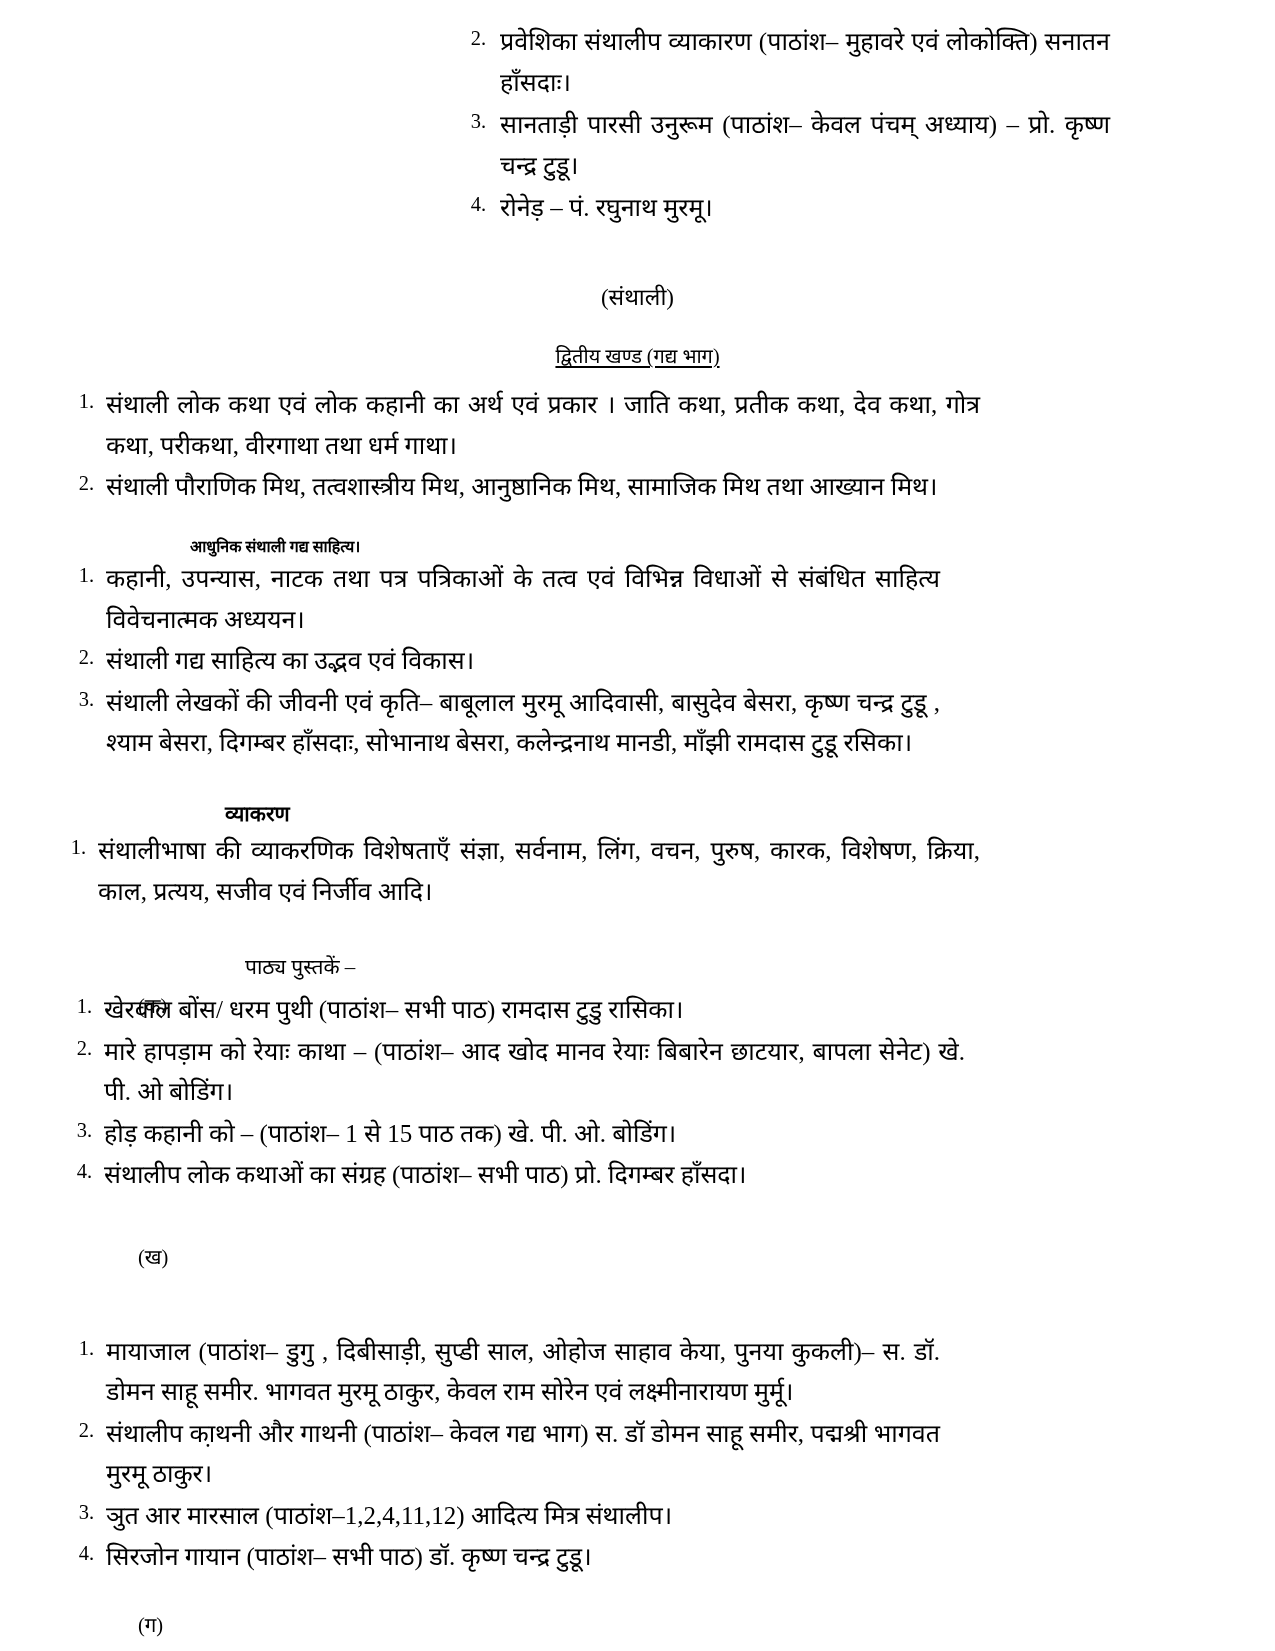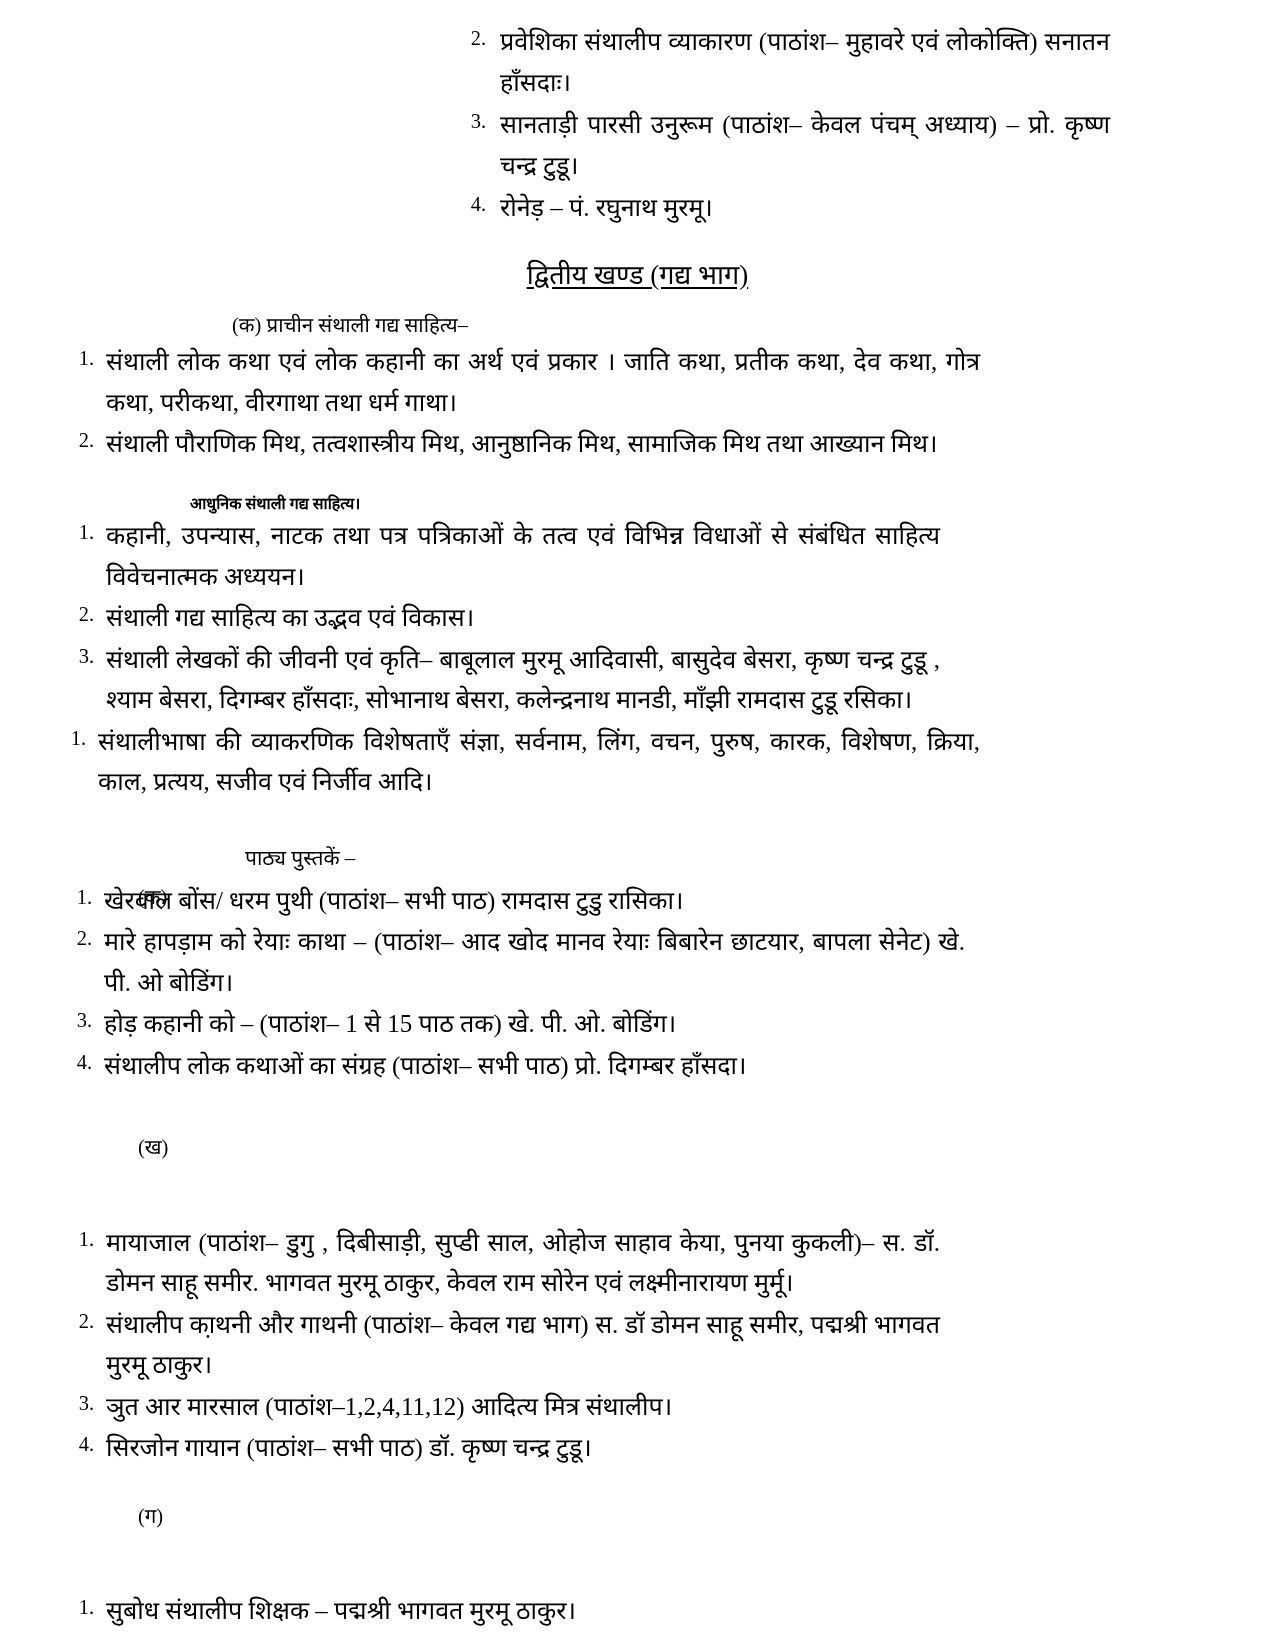--- a/index.html
+++ b/index.html
@@ -53,21 +53,21 @@
 
   
   .center-head {
     text-align: center;
     font-size: 23px;
     margin: 52px 0 0 0;
     line-height: 1.5;
   }
   .center-sub {
     text-align: center;
-    font-size: 27px;
+    font-size: 20px;
     margin: 26px 0 0 0;
     line-height: 1.5;
   }
   .center-sub .u {
     text-decoration: underline;
     text-underline-offset: 3px;
   }
 
   
   .sec {
@@ -176,27 +176,27 @@
     <li>
       <span class="num">3.</span>
       <span class="body">सानताड़ी पारसी उनुरूम (पाठांश– केवल पंचम् अध्याय) – प्रो. कृष्ण चन्द्र टुडू।</span>
     </li>
     <li>
       <span class="num">4.</span>
       <span class="body">रोनेड़ – पं. रघुनाथ मुरमू।</span>
     </li>
   </ol>
 
+  <div class="center-head">(संथाली)</div>
 
   <div class="center-sub">
     <span class="u">द्वितीय खण्ड (गद्य भाग)</span>
   </div>
 
   <div class="sec">
-    <div class="lead">(क) प्राचीन संथाली गद्य साहित्य–</div>
 
     <ol class="nl list-a">
       <li>
         <span class="num">1.</span>
         <span class="body">संथाली लोक कथा एवं लोक कहानी का अर्थ एवं प्रकार । जाति कथा, प्रतीक कथा, देव कथा, गोत्र कथा, परीकथा, वीरगाथा तथा धर्म गाथा।</span>
       </li>
       <li>
         <span class="num">2.</span>
         <span class="body">संथाली पौराणिक मिथ, तत्वशास्त्रीय मिथ, आनुष्ठानिक मिथ, सामाजिक मिथ तथा आख्यान मिथ।</span>
       </li>
@@ -213,20 +213,21 @@
     <li>
       <span class="num">2.</span>
       <span class="body">संथाली गद्य साहित्य का उद्भव एवं विकास।</span>
     </li>
     <li>
       <span class="num">3.</span>
       <span class="body">संथाली लेखकों की जीवनी एवं कृति– बाबूलाल मुरमू आदिवासी, बासुदेव बेसरा, कृष्ण चन्द्र टुडू , श्याम बेसरा, दिगम्बर हाँसदाः, सोभानाथ बेसरा, कलेन्द्रनाथ मानडी, माँझी रामदास टुडू रसिका।</span>
     </li>
   </ol>
 
+  <div class="bold-head2">व्याकरण</div>
 
   <ol class="nl list-c">
     <li>
       <span class="num">1.</span>
       <span class="body">संथालीभाषा   की व्याकरणिक विशेषताएँ संज्ञा, सर्वनाम, लिंग, वचन, पुरुष, कारक, विशेषण, क्रिया, काल, प्रत्यय, सजीव एवं निर्जीव आदि।</span>
     </li>
   </ol>
 
   <div class="pathya">पाठ्य पुस्तकें –</div>
 

